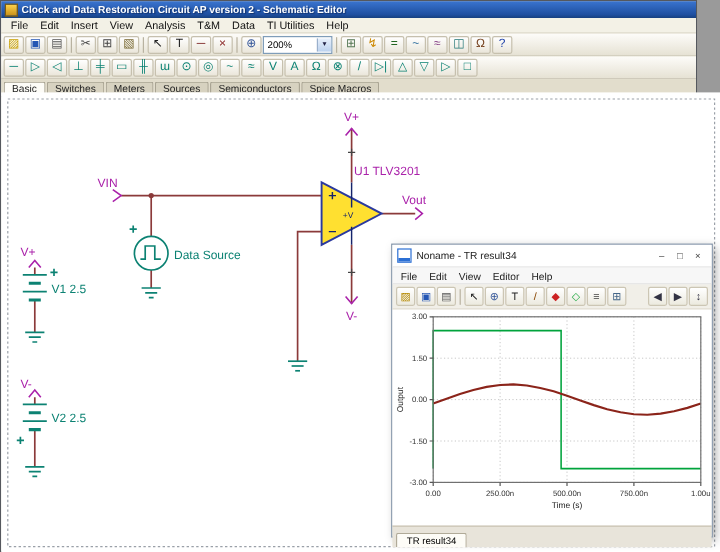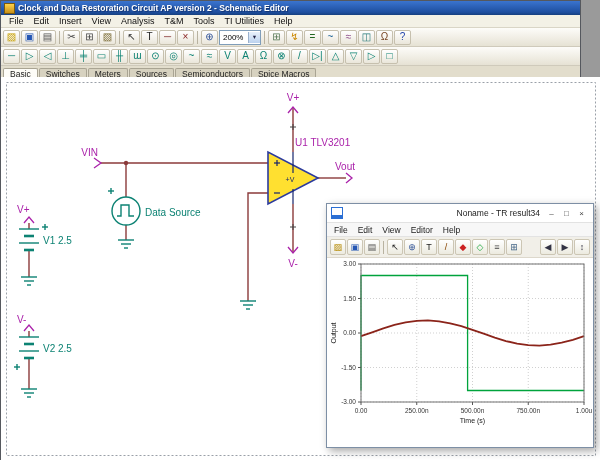--- a/index.html
+++ b/index.html
@@ -15,21 +15,21 @@
   .menubar{height:12px;background:#f3f1e6;display:flex;align-items:center;padding-left:3px;border-bottom:1px solid #d9d5c6;}
   .menu-item{font-size:9px;color:#111;padding:0 5px;cursor:default;}
 
   
   .toolbar{display:flex;align-items:center;background:linear-gradient(#fdfcf9,#e6e2d4);border-bottom:1px solid #cfcabb;padding:0 2px;gap:1px;}
   #main-toolbar{height:18px;}
   #component-toolbar{height:18px;}
   .tbtn{width:17px;height:15px;display:flex;align-items:center;justify-content:center;font-size:10px;line-height:1;background:linear-gradient(#ffffff,#eae6da);border:1px solid #c6c0ae;border-radius:2px;box-sizing:border-box;cursor:default;}
   .tbtn2{color:#0c8273;}
   .tsep{width:1px;height:13px;background:#b8b2a0;margin:0 2px;flex:0 0 auto;}
-  .zoom-combo{height:13px;border:1px solid #7f9db9;background:#fff;font-size:8px;display:flex;align-items:center;padding-left:3px;gap:3px;}
+  .zoom-combo{height:13px;border:1px solid #7f9db9;background:#fff;font-size:8px;display:flex;align-items:center;padding-left:3px;gap:19px;}
   .zoom-combo .zoom-value{min-width:22px;}
   .zoom-combo .arrow{width:11px;height:11px;background:linear-gradient(#e8f0fb,#bcd2ee);border-left:1px solid #9ab0cc;font-size:5.5px;display:flex;align-items:center;justify-content:center;color:#224;}
 
   
   .tabs{height:14px;background:#e2ddcc;display:flex;align-items:flex-end;padding-left:2px;gap:1px;border-bottom:1px solid #a9a493;}
   .tab{font-size:8.5px;padding:0 6px 1px 6px;background:#d7d2c0;border:1px solid #a9a493;border-bottom:none;border-radius:2px 2px 0 0;color:#222;cursor:default;}
   .tab.active{background:#fdfcf7;position:relative;top:1px;padding-bottom:2px;}
 
   
   .canvas{position:absolute;left:0;top:76px;width:600px;height:384px;background:#fff;}
@@ -44,21 +44,21 @@
   .cross{stroke:#444;stroke-width:1;fill:none;}
   .port{stroke:#aa22aa;stroke-width:1.3;fill:none;}
   .lbl{fill:#aa22aa;font-size:10px;}
   .vallbl{fill:#0c8273;font-size:10px;}
   .oalbl{fill:#15246b;font-size:7px;}
 
   
   .result-window{position:absolute;left:325px;top:202px;width:268px;height:245px;background:#f0f0f0;border:1px solid #7d8fa5;box-shadow:3px 3px 8px rgba(0,0,0,.35);display:flex;flex-direction:column;box-sizing:border-box;z-index:5;}
   .rw-titlebar{height:18px;background:#ffffff;display:flex;align-items:center;padding:0 4px;gap:4px;border-bottom:1px solid #e2e2e2;flex:0 0 auto;}
   .rw-icon{width:10px;height:10px;background:#fff;border:1px solid #2b6fd4;box-shadow:inset 0 -3px 0 #2b6fd4;flex:0 0 auto;}
-  .rw-title{font-size:8.5px;color:#222;flex:1;white-space:nowrap;overflow:hidden;text-align:right;}
+  .rw-title{font-size:8.5px;color:#222;flex:1;white-space:nowrap;overflow:hidden;}
   .rw-btn{width:15px;height:13px;font-size:8px;display:flex;align-items:center;justify-content:center;color:#444;cursor:default;}
   .rw-menubar{height:13px;background:#f7f7f7;display:flex;align-items:center;padding-left:2px;border-bottom:1px solid #e3e3e3;flex:0 0 auto;}
   .rw-menu-item{font-size:8.5px;padding:0 5px;color:#222;}
   .rw-toolbar{height:20px;display:flex;align-items:center;gap:1px;padding:0 3px;background:#f1efe8;border-bottom:1px solid #ddd8cc;flex:0 0 auto;}
   .rw-tbtn{width:16px;height:16px;display:flex;align-items:center;justify-content:center;font-size:9px;background:linear-gradient(#fff,#eceadf);border:1px solid #ccc6b4;border-radius:2px;box-sizing:border-box;}
   .rw-spacer{flex:1;}
   .rw-chart{flex:1;background:#ffffff;}
   .rw-tabstrip{height:17px;background:#e8e4da;border-top:1px solid #cac4b4;display:flex;align-items:flex-end;padding-left:3px;flex:0 0 auto;}
   .rw-tab{font-size:8px;background:#fdfcf7;border:1px solid #b0aa98;border-bottom:none;padding:1px 8px;border-radius:2px 2px 0 0;}
 </style>
@@ -72,21 +72,21 @@
     <span class="title-text">Clock and Data Restoration Circuit AP version 2 - Schematic Editor</span>
   </div>
 
   <div class="menubar">
       <span class="menu-item">File</span>
       <span class="menu-item">Edit</span>
       <span class="menu-item">Insert</span>
       <span class="menu-item">View</span>
       <span class="menu-item">Analysis</span>
       <span class="menu-item">T&amp;M</span>
-      <span class="menu-item">Tools</span>
+      <span class="menu-item">Data</span>
       <span class="menu-item">TI Utilities</span>
       <span class="menu-item">Help</span>
     </div>
 
   <div class="toolbar" id="main-toolbar">
       <div class="tbtn" style="color: rgb(200, 160, 0);">▨</div>
       <div class="tbtn" style="color: rgb(36, 86, 180);">▣</div>
       <div class="tbtn" style="color: rgb(85, 85, 85);">▤</div>
       <div class="tsep"></div>
       <div class="tbtn" style="color: rgb(68, 68, 68);">✂</div>
@@ -328,15 +328,18 @@
           <line x1="145.5" x2="145.5" y1="144" y2="147" stroke="#555"></line>
           <text x="145.5" y="155" text-anchor="middle" font-size="6.5" fill="#333">500.00n</text>
           <line x1="201.25" x2="201.25" y1="144" y2="147" stroke="#555"></line>
           <text x="201.25" y="155" text-anchor="middle" font-size="6.5" fill="#333">750.00n</text>
           <line x1="257" x2="257" y1="144" y2="147" stroke="#555"></line>
           <text x="257" y="155" text-anchor="middle" font-size="6.5" fill="#333">1.00u</text>
           <text x="145.5" y="165" text-anchor="middle" font-size="7" fill="#222">Time (s)</text>
           <text transform="translate(9,75) rotate(-90)" text-anchor="middle" font-size="7" fill="#222">Output</text>
         </svg>
     </div>
+    <div class="rw-tabstrip">
+      <span class="rw-tab">TR result34</span>
+    </div>
   </div>
 
 </div>
 
 </body></html>

